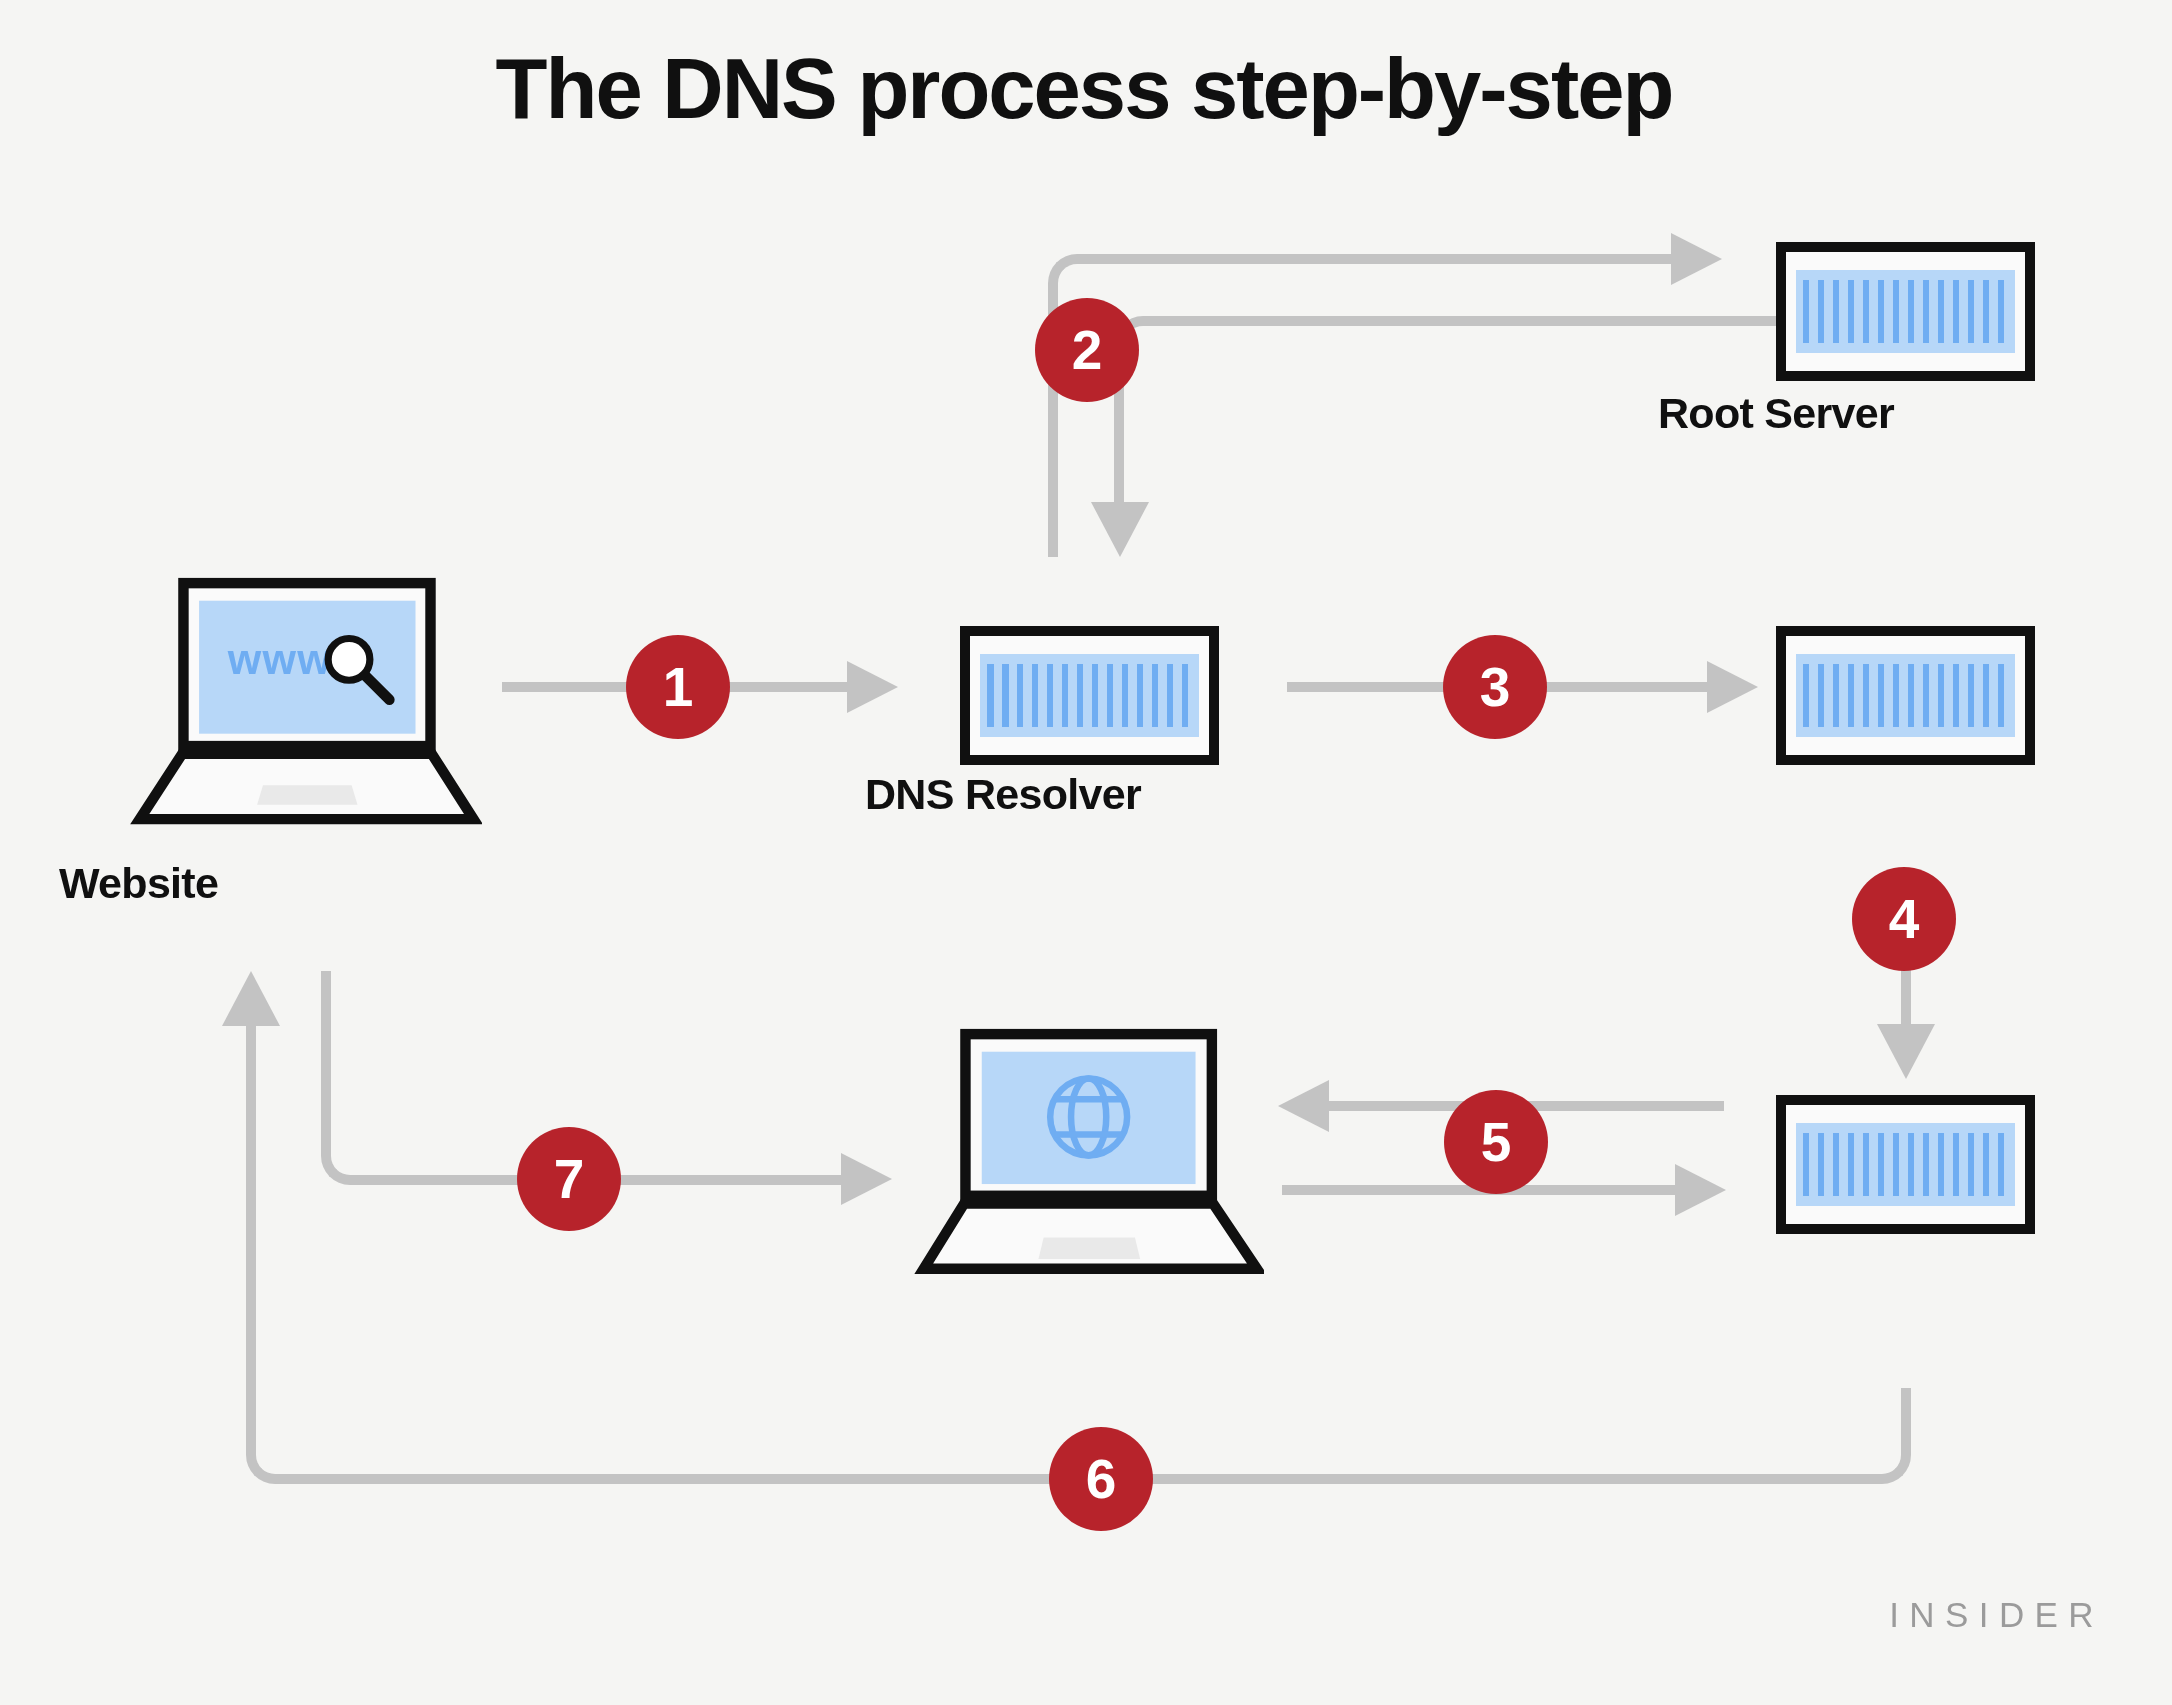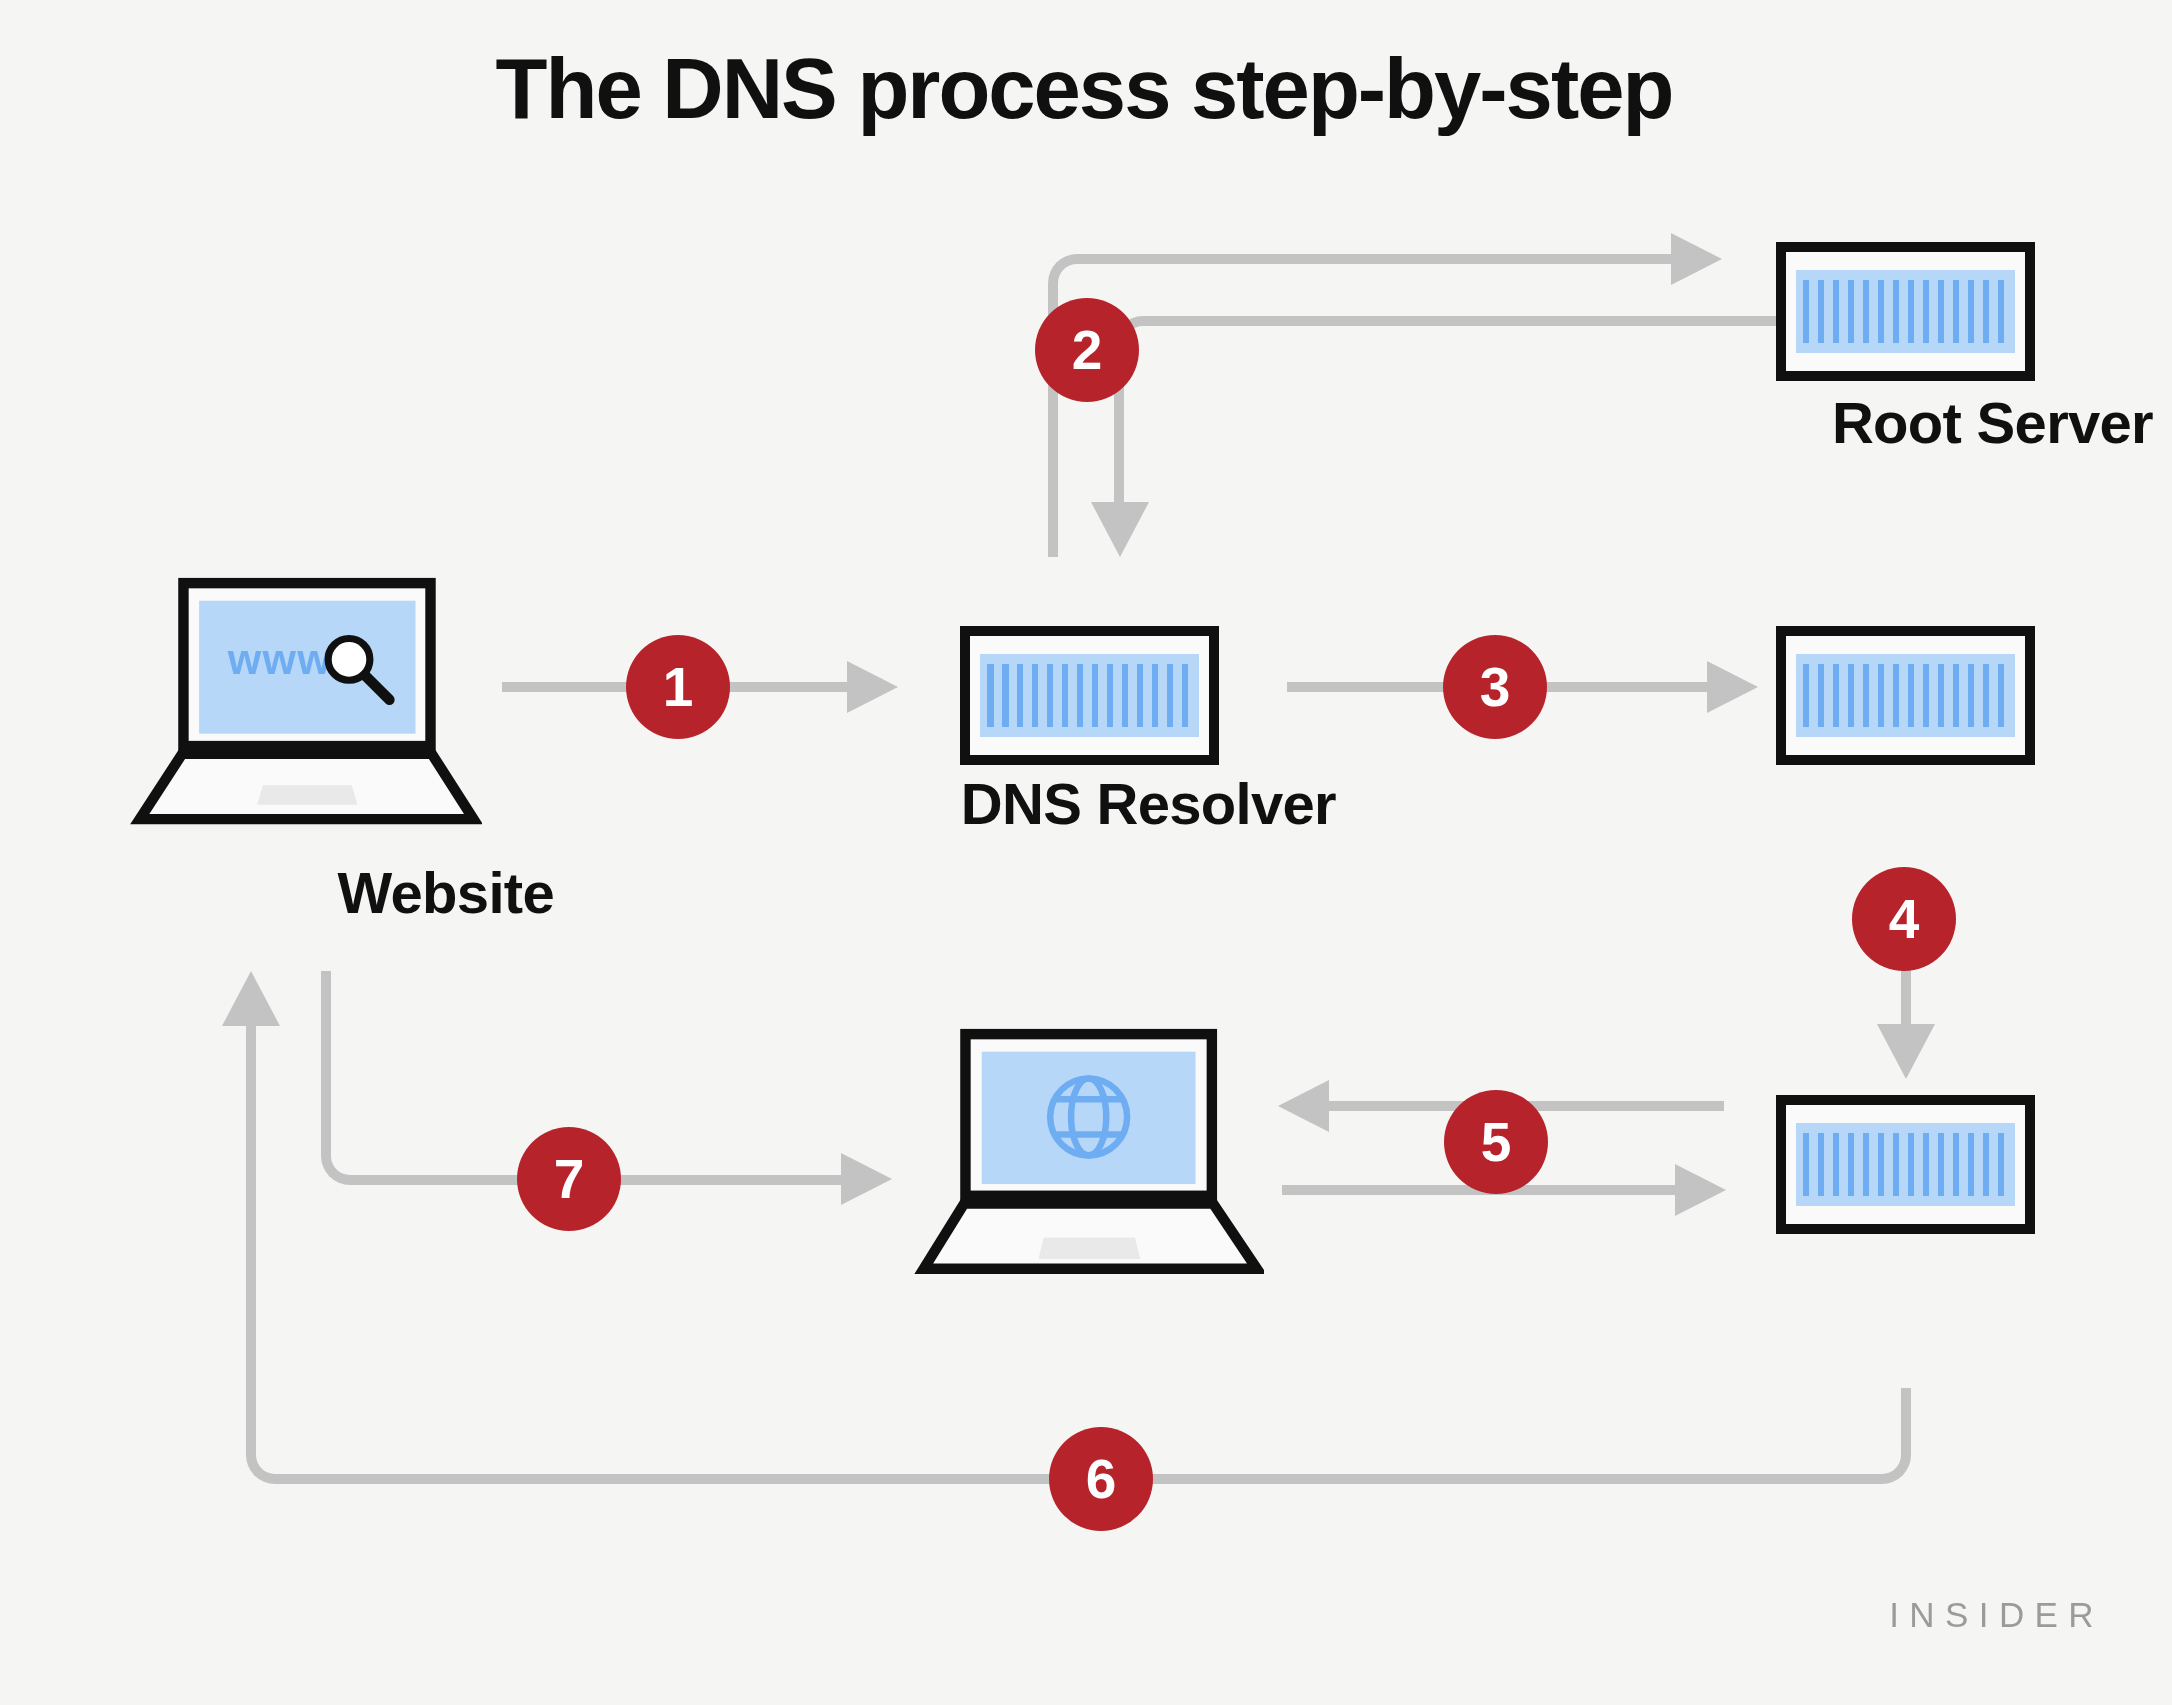--- a/index.html
+++ b/index.html
@@ -28,22 +28,22 @@
     border:10.4px solid var(--ink);background:var(--fill);
   }
   .server .panel{position:absolute;inset:17.6px 10.4px;background:var(--panel);}
   .server .stripes{
     position:absolute;inset:10.4px 6.5px;
     background:repeating-linear-gradient(to right,var(--blue) 0 6.5px,transparent 6.5px 15px);
   }
 
   
   .node-label{
-    position:absolute;width:495px;text-align:right;
-    font-size:58px;font-weight:bold;color:var(--ink);line-height:1.16;letter-spacing:-0.7px;
+    position:absolute;width:495px;text-align:left;
+    font-size:43px;font-weight:bold;color:var(--ink);line-height:1.16;letter-spacing:-0.7px;
   }
 
   
   .shaft-h{position:absolute;height:10.4px;background:var(--line);}
   .shaft-v{position:absolute;width:10.4px;background:var(--line);}
   .elbow{position:absolute;box-sizing:border-box;}
 
   
   .head{position:absolute;width:0;height:0;}
   .head.right{border-top:26px solid transparent;border-bottom:26px solid transparent;border-left:51px solid var(--line);}
@@ -129,21 +129,21 @@
     <polygon points="80,285 463,285 527,385 15,385" fill="var(--fill)" stroke="var(--ink)" stroke-width="16" stroke-linejoin="miter"></polygon>
     <polygon points="204,333 340,333 349,363 195,363" fill="var(--trackpad)"></polygon>
   </svg>
   <div class="node-label" style="left:59px;top:859px;">Website</div>
 
   <div class="server" style="left:960px;top:626px;">
     <div class="panel">
         <div class="stripes"></div>
       </div>
   </div>
-  <div class="node-label" style="left:841px;top:770px;">DNS Resolver</div>
+  <div class="node-label" style="left:865px;top:770px;">DNS Resolver</div>
 
   <div class="server" style="left:1776px;top:242px;">
     <div class="panel">
         <div class="stripes"></div>
       </div>
   </div>
   <div class="node-label" style="left:1658px;top:389px;">Root Server</div>
 
   <div class="server" style="left:1776px;top:626px;">
     <div class="panel">

